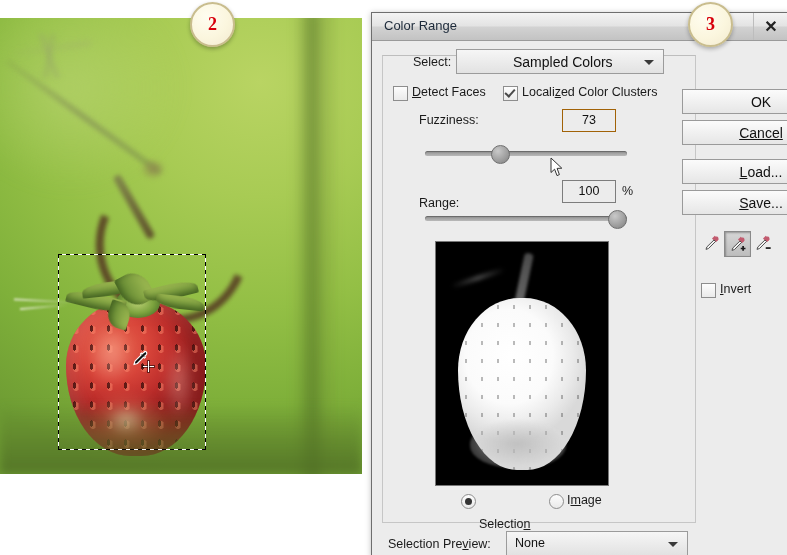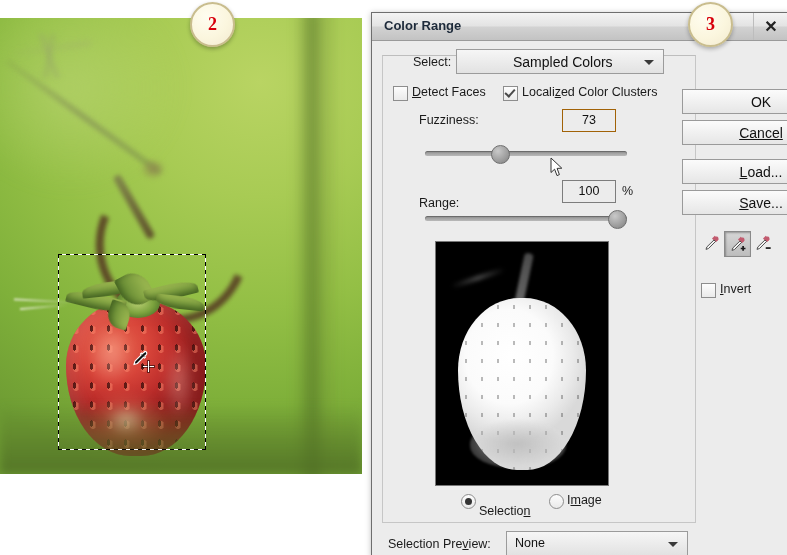--- a/index.html
+++ b/index.html
@@ -186,21 +186,20 @@
     z-index:40;
   }
   #titlebar{
     position:relative;height:27px;
     background:linear-gradient(180deg,#f3f3f3 0%,#e3e3e3 48%,#d2d2d2 52%,#c3c3c3 100%);
     border-bottom:1px solid #9a9a9a;
   }
   #title-text{
     position:absolute;left:12px;top:5px;font-size:13px;color:#1d2a3a;
     font-family:"Liberation Sans", sans-serif;
-    font-weight:bold;
   }
   #close-btn{
     position:absolute;right:0;top:0;width:34px;height:27px;
     display:flex;align-items:center;justify-content:center;
     font-size:16px;font-weight:bold;color:#222;cursor:pointer;
     border-left:1px solid #bdbdbd;
   }
 
   #dlg-body{position:absolute;left:0;top:28px;right:0;bottom:0;}
 
@@ -312,21 +311,21 @@
   .radio{
     position:absolute;width:13px;height:13px;border-radius:50%;
     background:linear-gradient(180deg,#fdfdfd,#e9e9e9);
     border:1px solid #8d8d8d;cursor:pointer;
   }
   .radio.on:after{
     content:"";position:absolute;left:3px;top:3px;width:7px;height:7px;border-radius:50%;
     background:#333;
   }
   #rd-selection{left:89px;top:453px;}
-  #lbl-selection{left:107px;top:463px;}
+  #lbl-selection{left:107px;top:476px;}
   #rd-image{left:177px;top:453px;}
   #lbl-image{left:195px;top:452px;}
 
   
   #lbl-selpreview{left:16px;top:496px;}
   #selpreview-combo{
     position:absolute;left:134px;top:490px;width:180px;height:23px;
     background:linear-gradient(180deg,#f6f6f6,#e2e2e2);
     border:1px solid #9b9b9b;cursor:pointer;
   }

